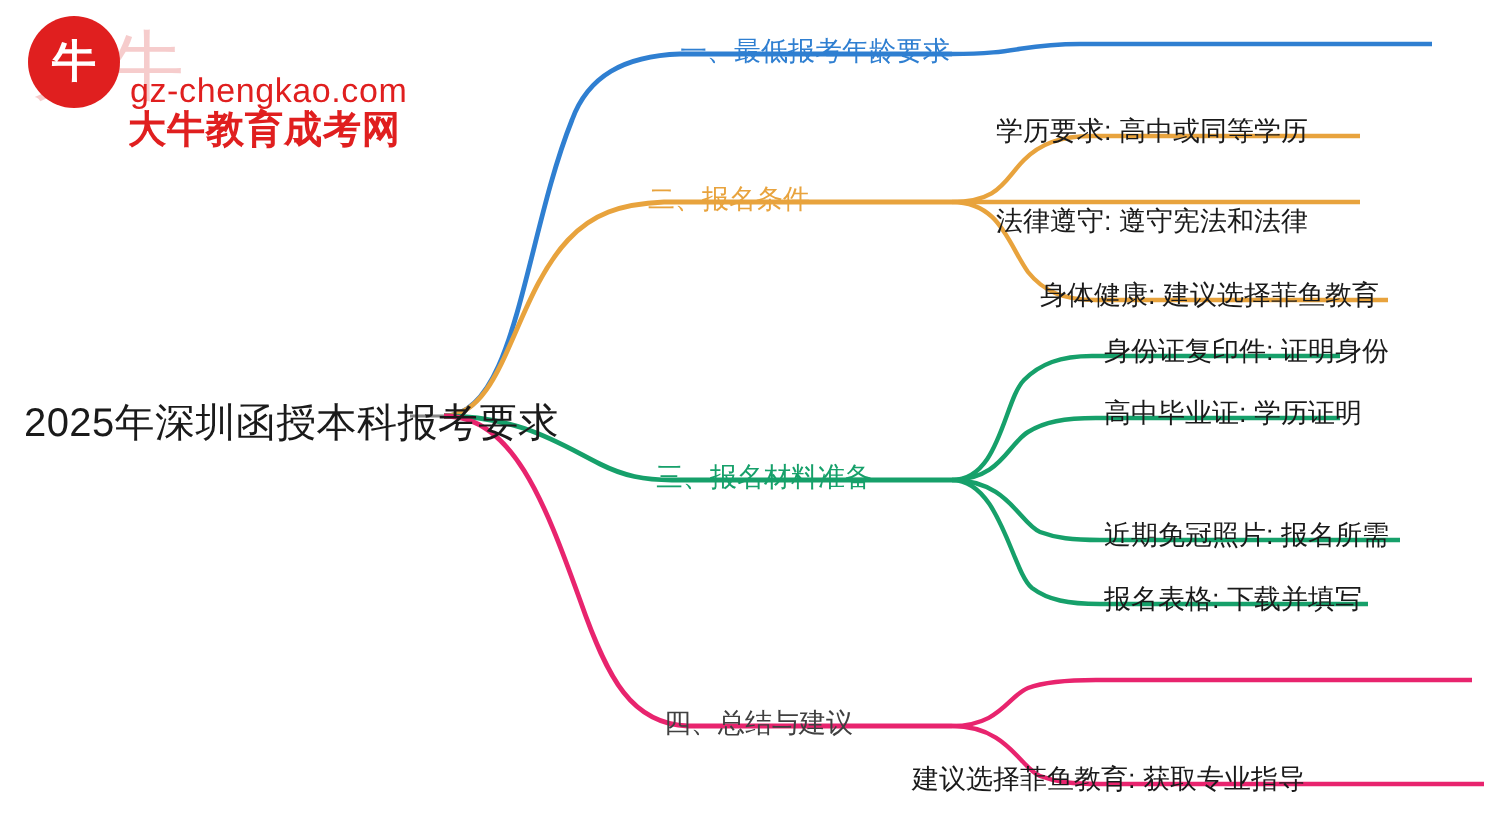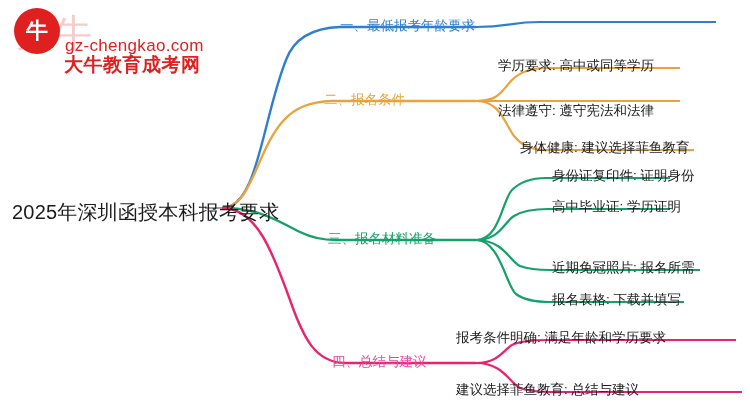--- a/index.html
+++ b/index.html
@@ -151,17 +151,16 @@
   <div class="node l2-label" style="left:498px; top:58px;">学历要求: 高中或同等学历</div>
   <div class="node l2-label" style="left:498px; top:91px;margin-top:12px;">法律遵守: 遵守宪法和法律</div>
   <div class="node l2-label" style="left:520px; top:140px;">身体健康: 建议选择菲鱼教育</div>
 
   <div class="node l1-label" style="left:328px; top:231px; color:#16a06a;">三、报名材料准备</div>
   <div class="node l2-label" style="left:552px; top:168px;">身份证复印件: 证明身份</div>
   <div class="node l2-label" style="left:552px; top:199px;">高中毕业证: 学历证明</div>
   <div class="node l2-label" style="left:552px; top:260px;">近期免冠照片: 报名所需</div>
   <div class="node l2-label" style="left:552px; top:292px;">报名表格: 下载并填写</div>
 
-  <div class="node l1-label" style="left:332px; top:354px; color:#ec4899;">四、总结与建议</div>
-  <div class="node l2-label" style="left:456px; top:330px;">报考条件明确: 满足年龄和学历要求</div>
-  <div class="node l2-label" style="left:456px; top:382px;">建议选择菲鱼教育: 总结与建议</div>
+  <div class="node l1-label" style="left:332px; top:354px; color:#404040;">四、总结与建议</div>
+  <div class="node l2-label" style="left:456px; top:382px;">建议选择菲鱼教育: 获取专业指导</div>
 
 </div>
 
 </body></html>

